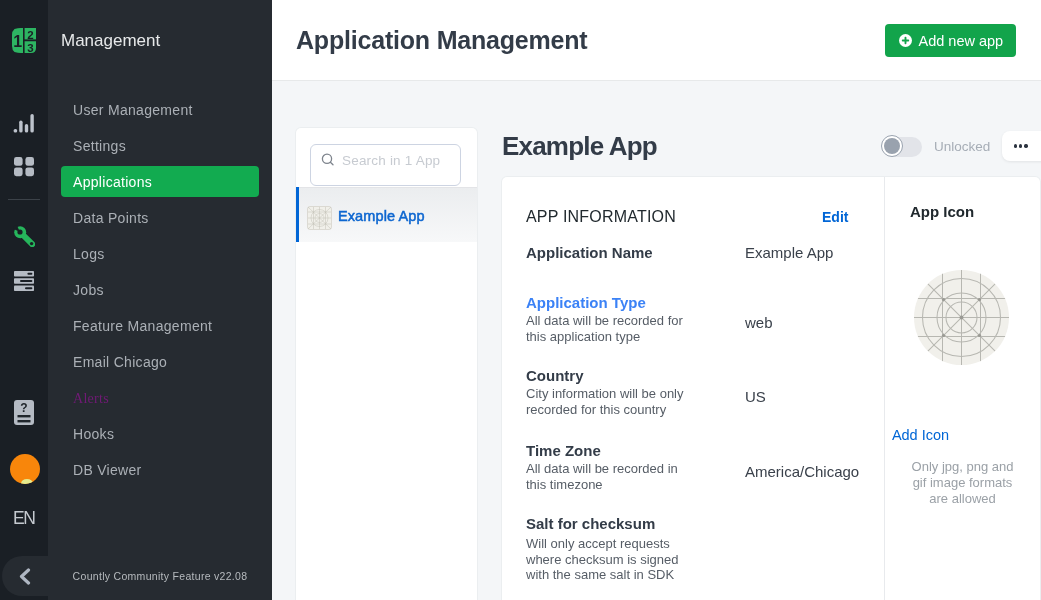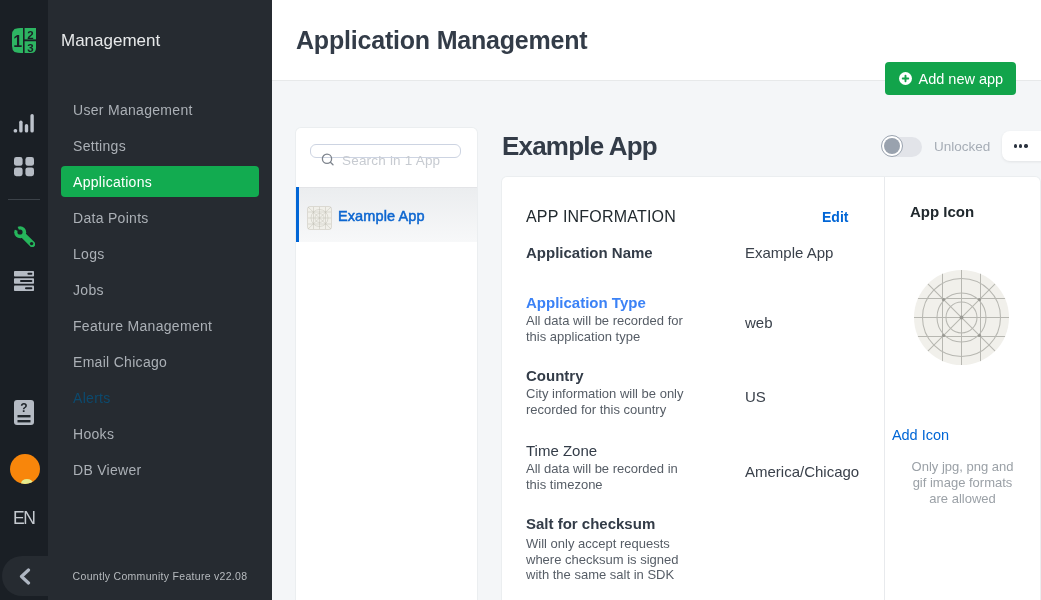--- a/index.html
+++ b/index.html
@@ -76,49 +76,49 @@
 
 <div class="abs" style="left:73px;top:101px;font-size:14px;color:#abb0b6;line-height:19px;letter-spacing:0.3px;">User Management</div>
 <div class="abs" style="left:73px;top:137px;font-size:14px;color:#abb0b6;line-height:19px;letter-spacing:0.3px;">Settings</div>
 <div class="abs" style="left:61px;top:166px;width:198px;height:31px;background:#12ab50;border-radius:4px;"></div>
 <div class="abs" style="left:73px;top:173px;font-size:14px;color:#ffffff;line-height:19px;letter-spacing:0.3px;">Applications</div>
 <div class="abs" style="left:73px;top:209px;font-size:14px;color:#abb0b6;line-height:19px;letter-spacing:0.3px;">Data Points</div>
 <div class="abs" style="left:73px;top:245px;font-size:14px;color:#abb0b6;line-height:19px;letter-spacing:0.3px;">Logs</div>
 <div class="abs" style="left:73px;top:281px;font-size:14px;color:#abb0b6;line-height:19px;letter-spacing:0.3px;">Jobs</div>
 <div class="abs" style="left:73px;top:317px;font-size:14px;color:#abb0b6;line-height:19px;letter-spacing:0.3px;">Feature Management</div>
 <div class="abs" style="left:73px;top:353px;font-size:14px;color:#abb0b6;line-height:19px;letter-spacing:0.3px;">Email Chicago</div>
-<div class="abs" style="left:73px;top:389px;font-size:14px;color:#0c4a6e;line-height:19px;letter-spacing:0.3px;">Alerts</div>
+<div class="abs" style="left:73px;top:389px;font-size:14px;color:#701a75;line-height:19px;letter-spacing:0.3px;font-family:Liberation Serif, serif;">Alerts</div>
 <div class="abs" style="left:73px;top:425px;font-size:14px;color:#abb0b6;line-height:19px;letter-spacing:0.3px;">Hooks</div>
 <div class="abs" style="left:73px;top:461px;font-size:14px;color:#abb0b6;line-height:19px;letter-spacing:0.3px;">DB Viewer</div>
 
 <div class="abs" style="left:48px;top:551px;width:224px;height:49px;background:#262b31;"></div>
 <div class="abs" style="left:2px;top:556px;width:60px;height:40px;background:#262b31;border-radius:20px 0 0 20px;"></div>
 <svg class="abs" style="left:18px;top:568px;" width="14" height="17" viewBox="0 0 14 17">
   <path d="M10.5 2 L3.5 8.5 L10.5 15" stroke="#aeb6c2" stroke-width="3.2" fill="none" stroke-linecap="round" stroke-linejoin="round"></path>
 </svg>
 <div class="abs" style="left:48px;top:570px;width:224px;text-align:center;font-size:10.5px;color:#b6babe;letter-spacing:0.3px;">Countly Community Feature v22.08</div>
 
 <div class="abs" style="left:272px;top:0;width:769px;height:80px;background:#fff;"></div>
 <div class="abs" style="left:272px;top:80px;width:769px;height:520px;background:#f4f6f8;"></div>
 <div class="abs" style="left:272px;top:80px;width:769px;height:1px;background:#e7e9ea;"></div>
 
 <div class="abs" style="left:296px;top:26px;font-size:25px;font-weight:bold;color:#333c48;letter-spacing:-0.2px;">Application Management</div>
 
-<div class="abs" style="left:885px;top:24px;width:131px;height:33px;background:#12a44b;border-radius:4px;margin-top:38px;">
+<div class="abs" style="left:885px;top:24px;width:131px;height:33px;background:#12a44b;border-radius:4px;">
   <svg class="abs" style="left:13.5px;top:10px;" width="13" height="13" viewBox="0 0 13 13">
     <circle cx="6.5" cy="6.5" r="6.5" fill="#ffffff"></circle>
     <rect x="5.55" y="2.8" width="1.9" height="7.4" rx="0.9" fill="#12a44b"></rect>
     <rect x="2.8" y="5.55" width="7.4" height="1.9" rx="0.9" fill="#12a44b"></rect>
   </svg>
   <div class="abs" style="left:33.5px;top:9px;font-size:14.5px;color:#fff;">Add new app</div>
 </div>
 
 <div class="abs" style="left:296px;top:128px;width:181px;height:472px;background:#fff;border-radius:5px 5px 0 0;box-shadow:0 0 0 1px rgba(40,60,80,0.045);"></div>
 
-<div class="abs" style="left:310px;top:144px;width:151px;height:14px;border:1px solid #cdd4e2;border-radius:6px;background:#fff;">
+<div class="abs" style="left:310px;top:144px;width:151px;height:42px;border:1px solid #cdd4e2;border-radius:6px;background:#fff;">
   <svg class="abs" style="left:9.5px;top:7.5px;" width="14" height="14" viewBox="0 0 14 14">
     <circle cx="6" cy="5.8" r="4.6" stroke="#7e848d" stroke-width="1.3" fill="none"></circle>
     <path d="M9.4 9.2 L12 11.8" stroke="#7e848d" stroke-width="1.3" stroke-linecap="round"></path>
   </svg>
   <div class="abs" style="left:31px;top:7.5px;font-size:13.5px;color:#c7cbd1;letter-spacing:0.2px;">Search in 1 App</div>
 </div>
 
 <div class="abs" style="left:296px;top:187px;width:181px;height:55px;background:linear-gradient(#ebedef,#f7f8f9);border-top:1px solid #e3e4e7;"></div>
 <div class="abs" style="left:296px;top:187px;width:3px;height:55px;background:#0166d6;"></div>
 <svg class="abs" style="left:307px;top:206px;" width="25" height="24" viewBox="0 0 50 48">
@@ -156,21 +156,21 @@
 <div class="abs" style="left:745px;top:244px;font-size:15px;color:#3a414b;">Example App</div>
 
 <div class="abs" style="left:526px;top:294px;font-size:15px;font-weight:bold;color:#3b82f6;">Application Type</div>
 <div class="abs" style="left:526px;top:313px;font-size:13px;line-height:15.5px;color:#565d66;">All data will be recorded for<br>this application type</div>
 <div class="abs" style="left:745px;top:314px;font-size:15px;color:#3a414b;">web</div>
 
 <div class="abs" style="left:526px;top:367px;font-size:15px;font-weight:bold;color:#333c48;">Country</div>
 <div class="abs" style="left:526px;top:386px;font-size:13px;line-height:15.5px;color:#565d66;">City information will be only<br>recorded for this country</div>
 <div class="abs" style="left:745px;top:388px;font-size:15px;color:#3a414b;">US</div>
 
-<div class="abs" style="left:526px;top:442px;font-size:15px;font-weight:normal;color:#333c48;">Time Zone</div>
+<div class="abs" style="left:526px;top:442px;font-size:15px;font-weight:bold;color:#333c48;">Time Zone</div>
 <div class="abs" style="left:526px;top:461px;font-size:13px;line-height:15.5px;color:#565d66;">All data will be recorded in<br>this timezone</div>
 <div class="abs" style="left:745px;top:463px;font-size:15px;color:#3a414b;">America/Chicago</div>
 
 <div class="abs" style="left:526px;top:515px;font-size:15px;font-weight:bold;color:#333c48;">Salt for checksum</div>
 <div class="abs" style="left:526px;top:536px;font-size:13px;line-height:15.5px;color:#565d66;">Will only accept requests<br>where checksum is signed<br>with the same salt in SDK</div>
 
 <div class="abs" style="left:910px;top:203px;font-size:15px;font-weight:bold;color:#21292e;">App Icon</div>
 <svg class="abs" style="left:913.5px;top:269.5px;" width="95" height="95" viewBox="0 0 95 95">
   <defs>
       <clipPath id="ic">

